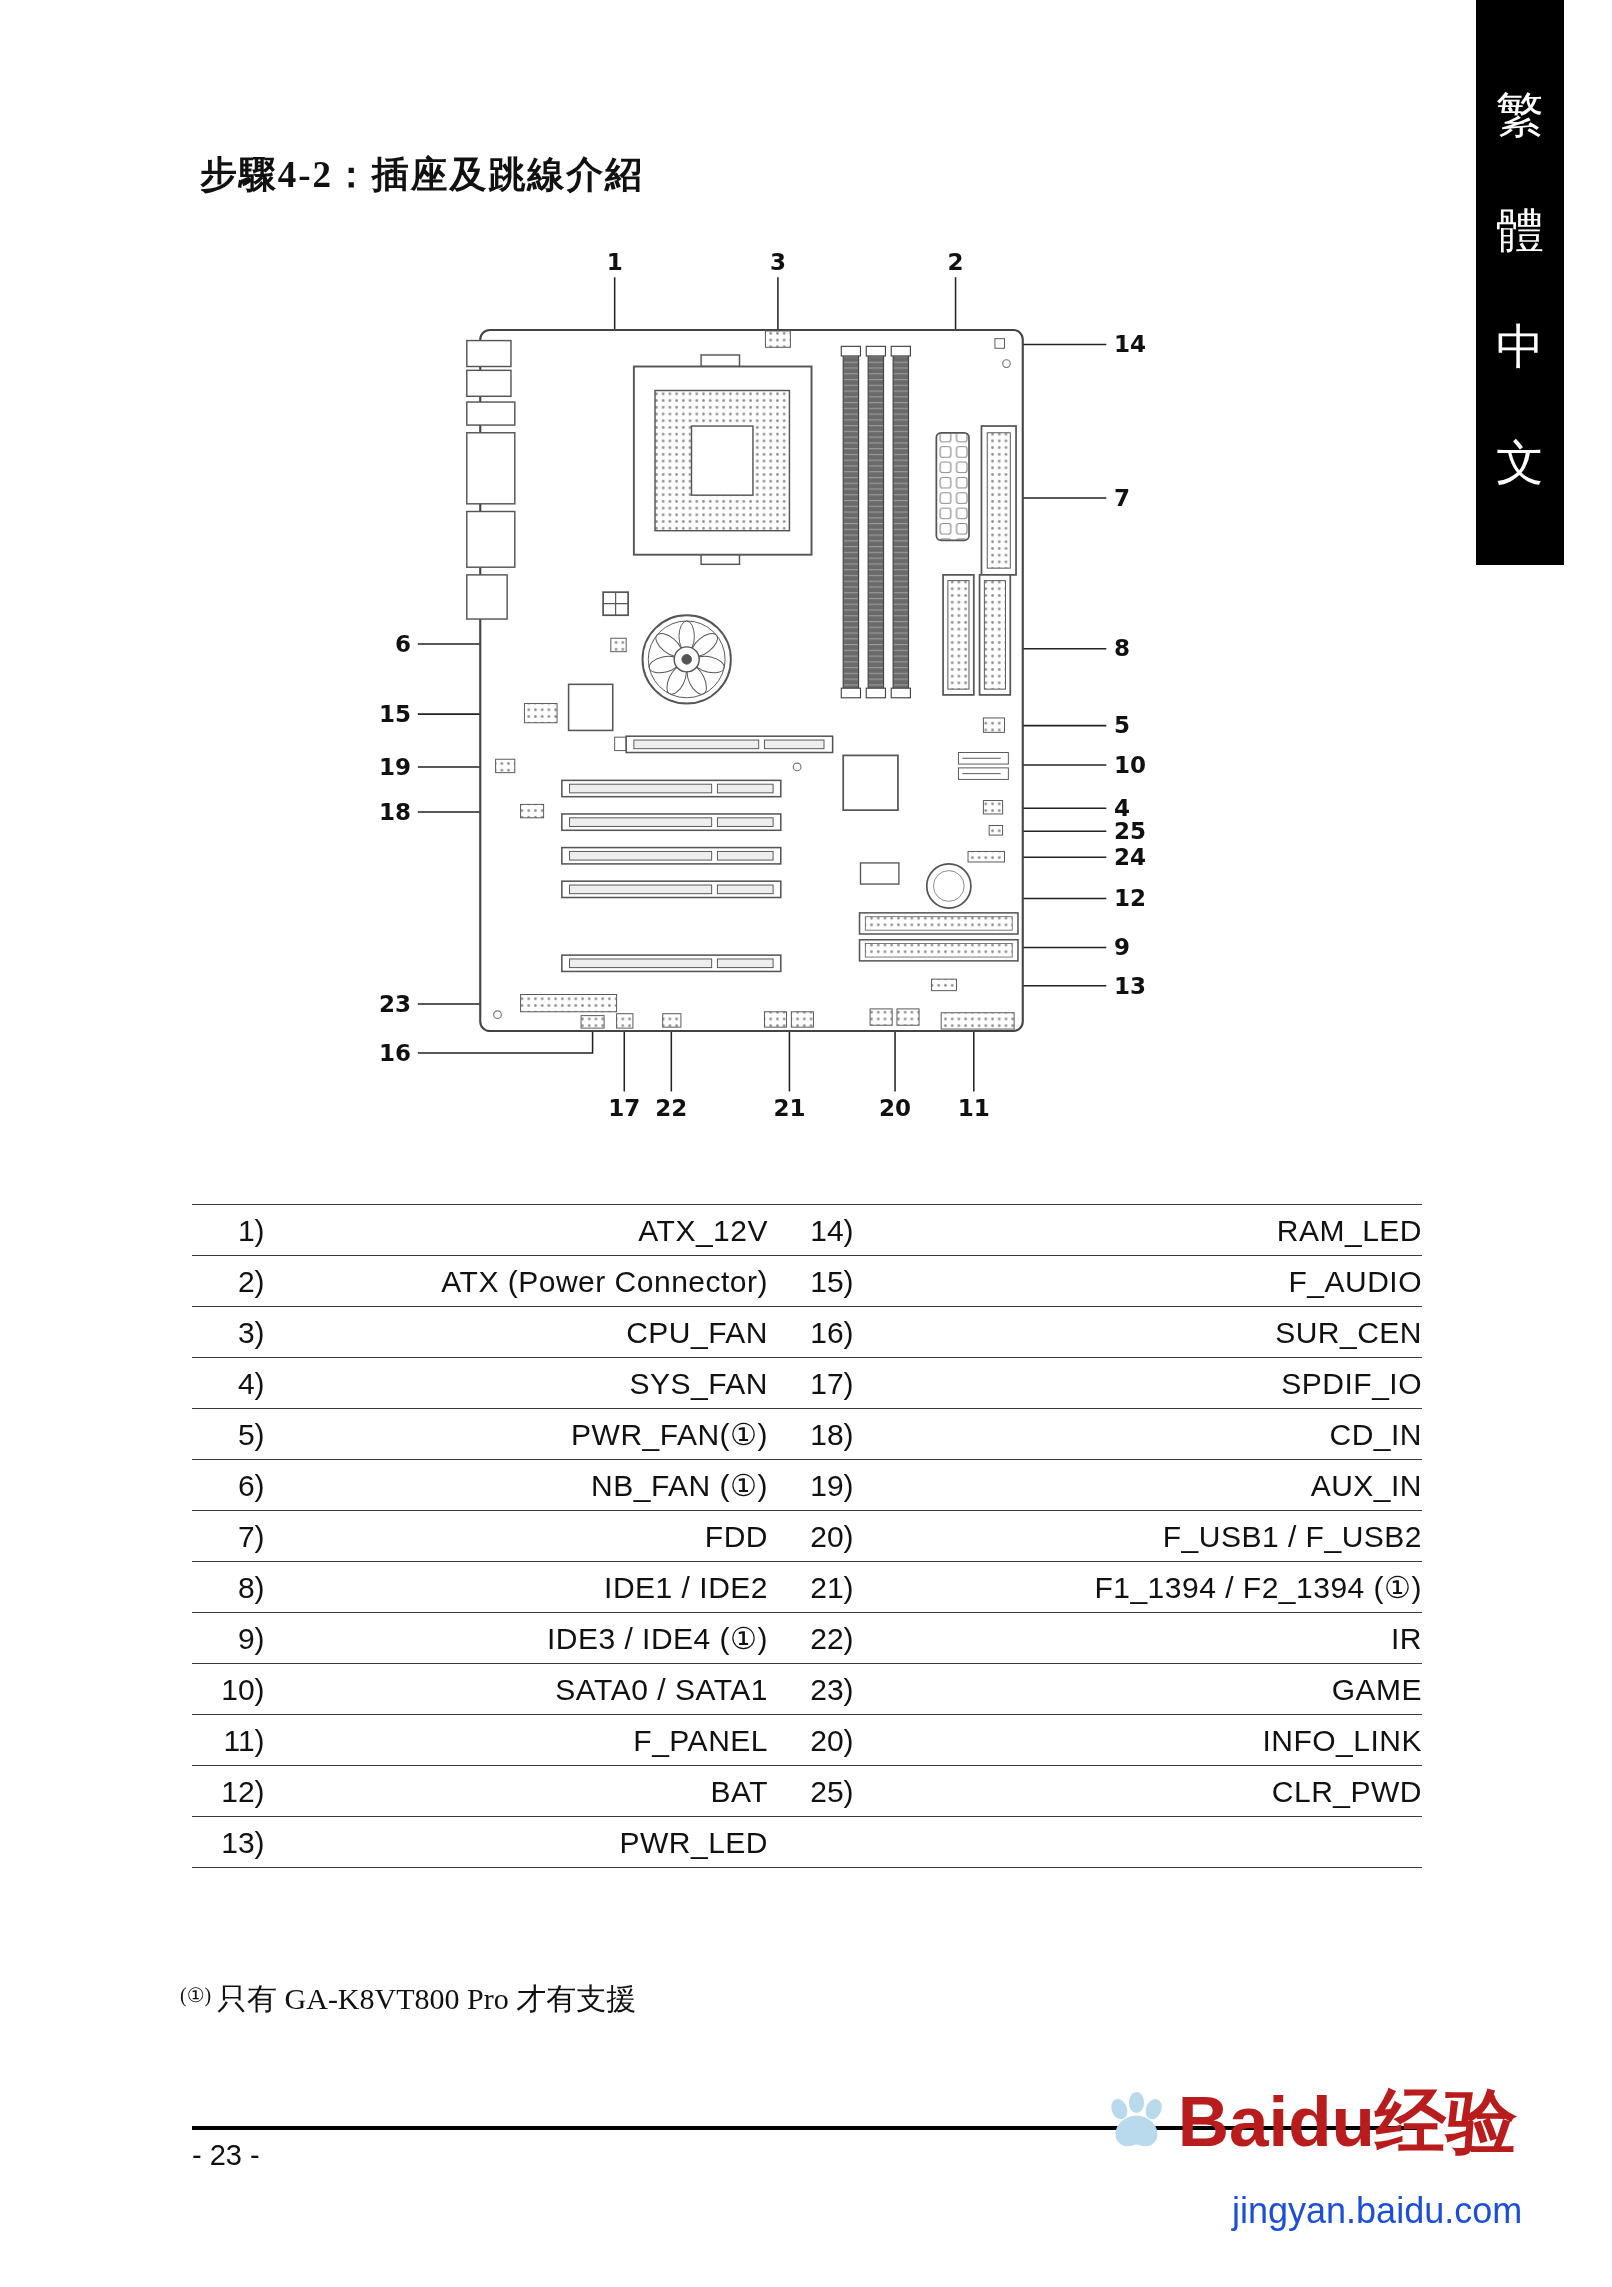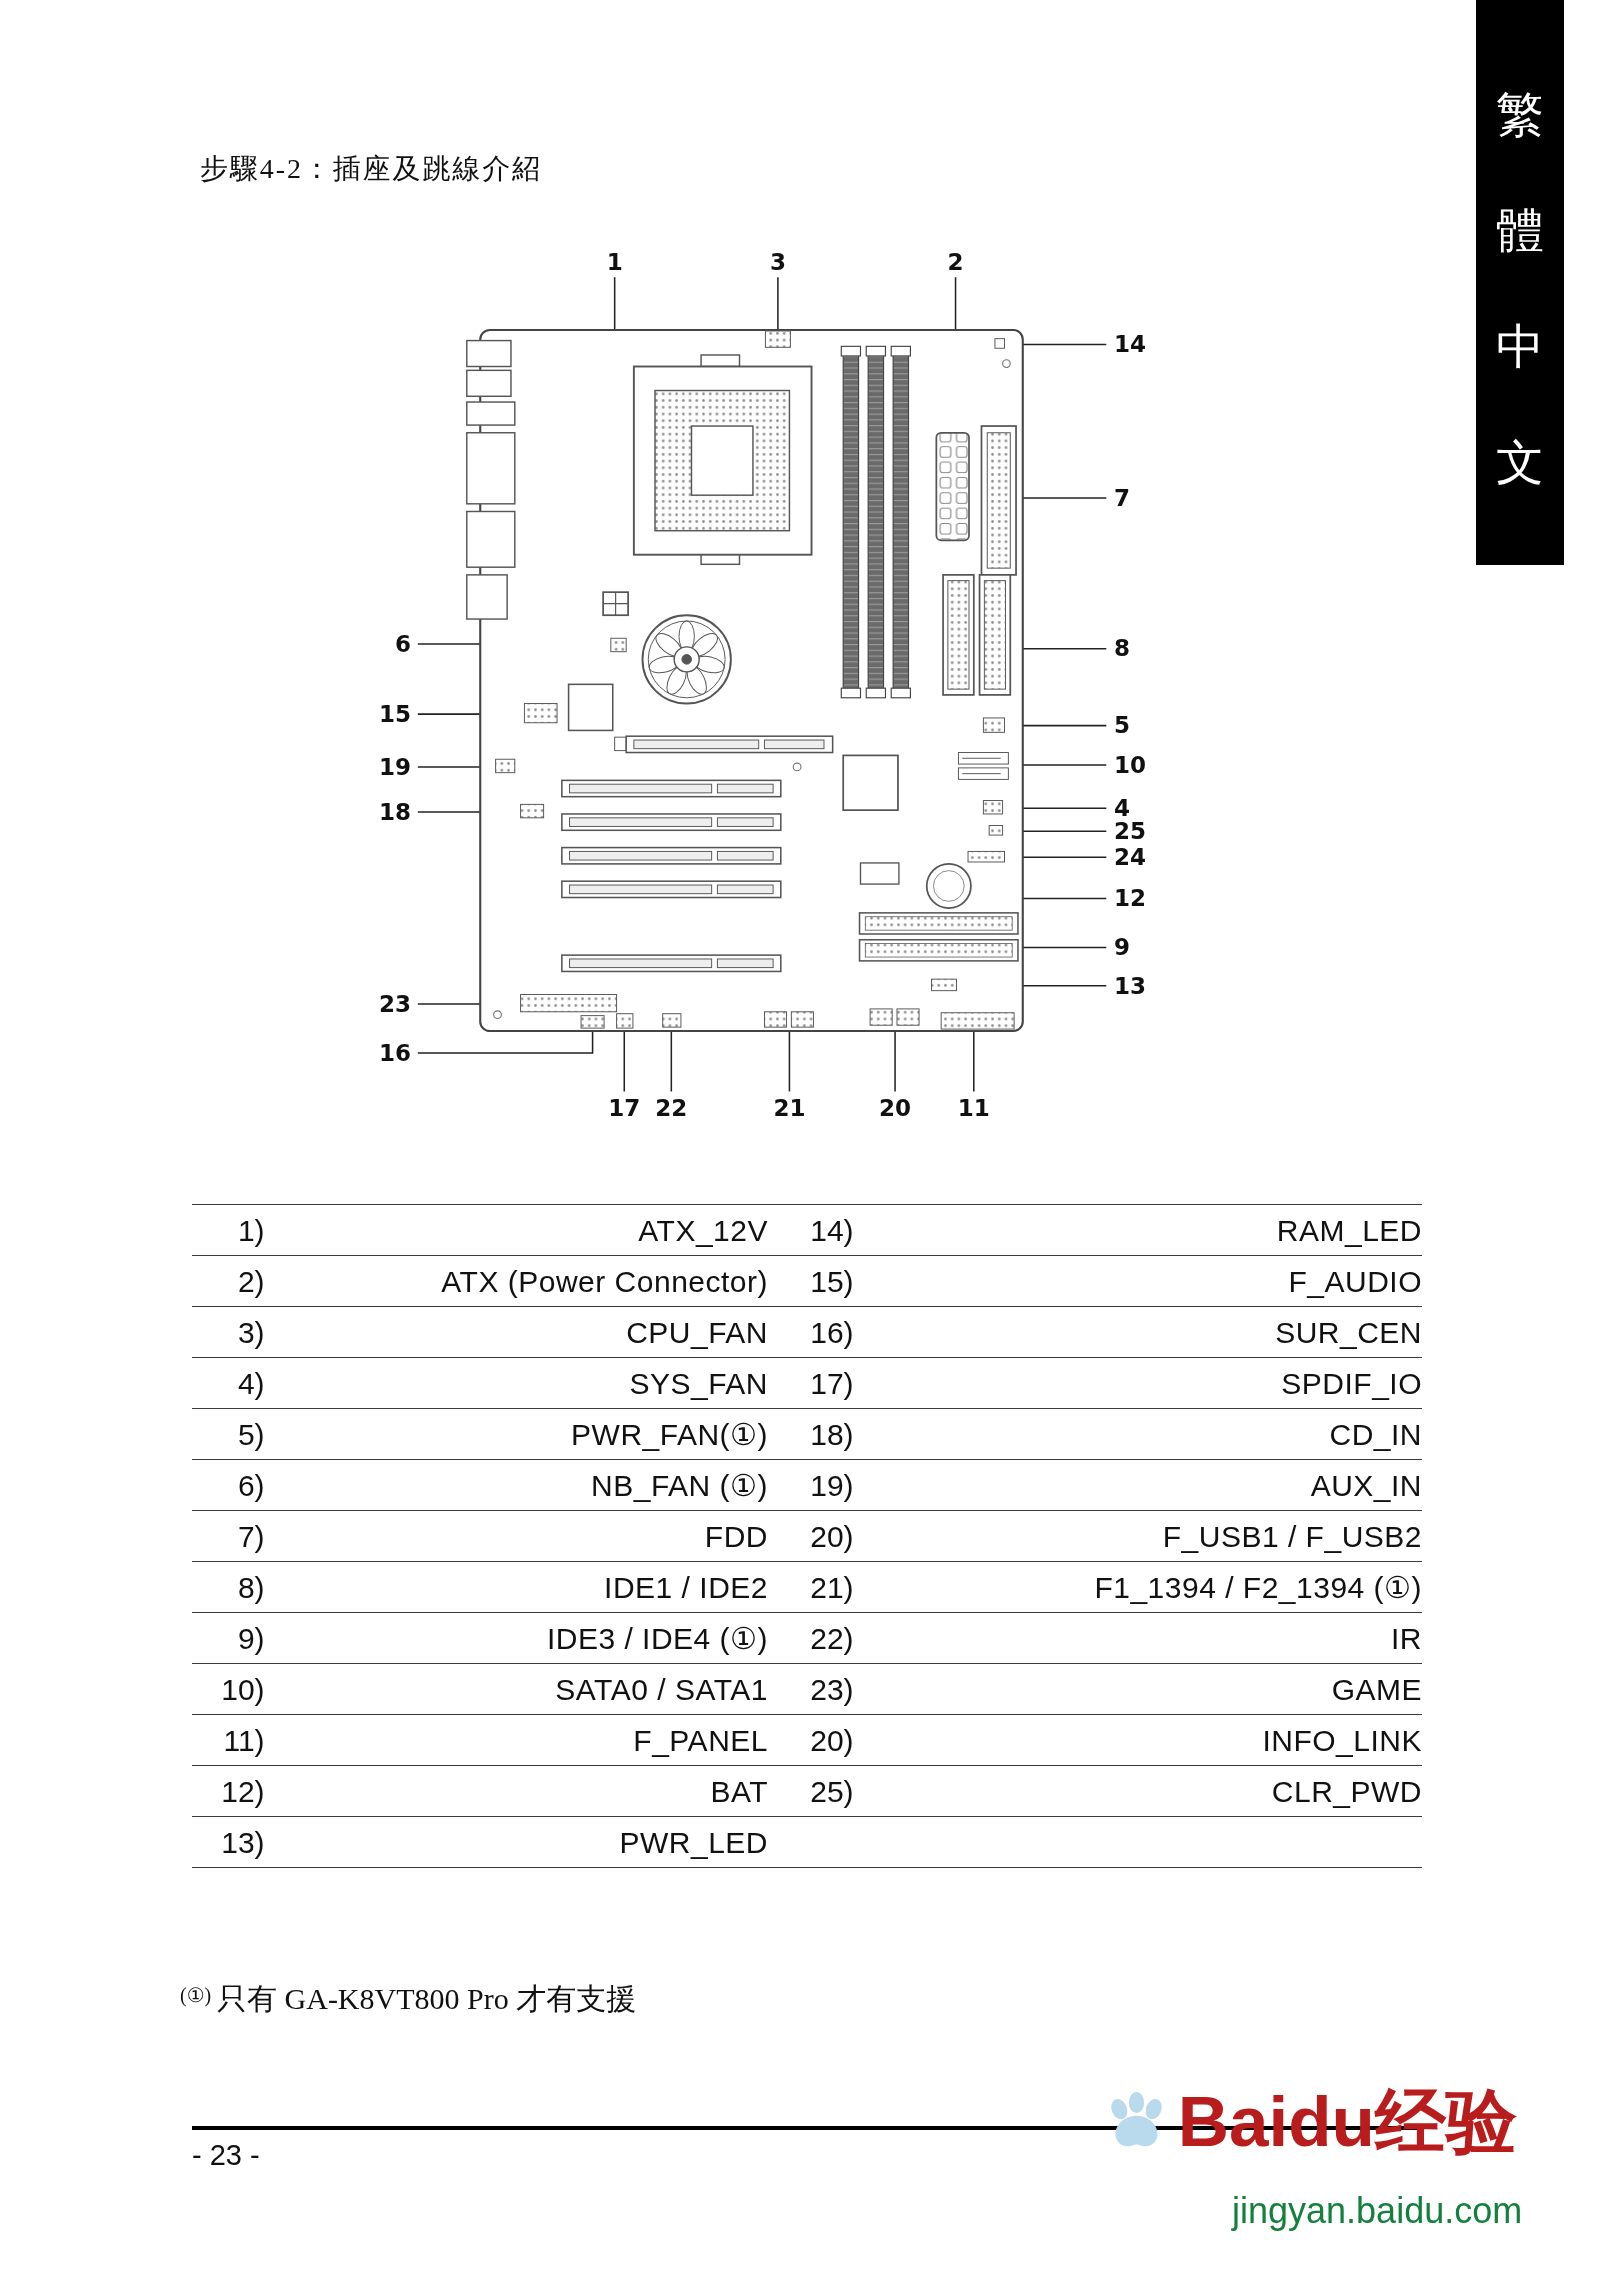--- a/index.html
+++ b/index.html
@@ -7,21 +7,21 @@
   .page {
     position:relative; width:1612px; height:2287px; background:#fff;
     font-family:"Liberation Sans","DejaVu Sans",sans-serif; color:#111; overflow:hidden;
   }
   .lang-tab {
     position:absolute; left:1476px; top:0; width:88px; height:565px; background:#000;
     display:flex; flex-direction:column; align-items:center; padding-top:83px; gap:52px;
   }
   .lang-tab span { color:#fff; font-size:48px; font-family:"Liberation Serif","DejaVu Serif",serif; }
   .title {
-    position:absolute; left:200px; top:150px; font-size:28px; font-weight:400;
+    position:absolute; left:200px; top:150px; font-size:37px; font-weight:700;
     font-family:"Liberation Serif","DejaVu Serif",serif; letter-spacing:1.9px;
   }
   .diagram { position:absolute; left:317px; top:229px; width:845px; height:903px; }
   .diagram svg { width:100%; height:100%; }
   .conn-table { position:absolute; left:192px; top:1204px; width:1230px; border-top:1.4px solid #3a3a3a; }
   .trow {
     display:grid; grid-template-columns:88px 488px 101px 1fr;
     height:51px; line-height:51px; border-bottom:1.4px solid #3a3a3a; font-size:30px;
   }
   .tnum { text-align:right; padding-right:15.4px; }
@@ -36,21 +36,21 @@
   .wm-brand {
     position:absolute; left:1103px; top:2075px; display:flex; align-items:center; gap:7.7px;
     font-size:71px; font-weight:bold; color:#b91c1c; z-index:1;
   }
   .wm-overlay {
     position:absolute; left:1170px; top:2119px; font-size:42px; letter-spacing:9.6px;
     color:rgba(125,125,125,0.78); z-index:2;
     font-family:"Liberation Serif","DejaVu Serif",serif;
     text-shadow:1px 1px 0 #fff, -1px -1px 0 #fff, 1px -1px 0 #fff, -1px 1px 0 #fff;
   }
-  .wm-url { position:absolute; left:1232px; top:2190px; font-size:36px; color:#15803d; z-index:1; }
+  .wm-url { position:absolute; left:1232px; top:2190px; font-size:36px; color:#1d4ed8; z-index:1; }
 </style>
 </head>
 <body>
 
 <div class="page">
 
   <div class="lang-tab">
     <span>繁</span>
     <span>體</span>
     <span>中</span>

